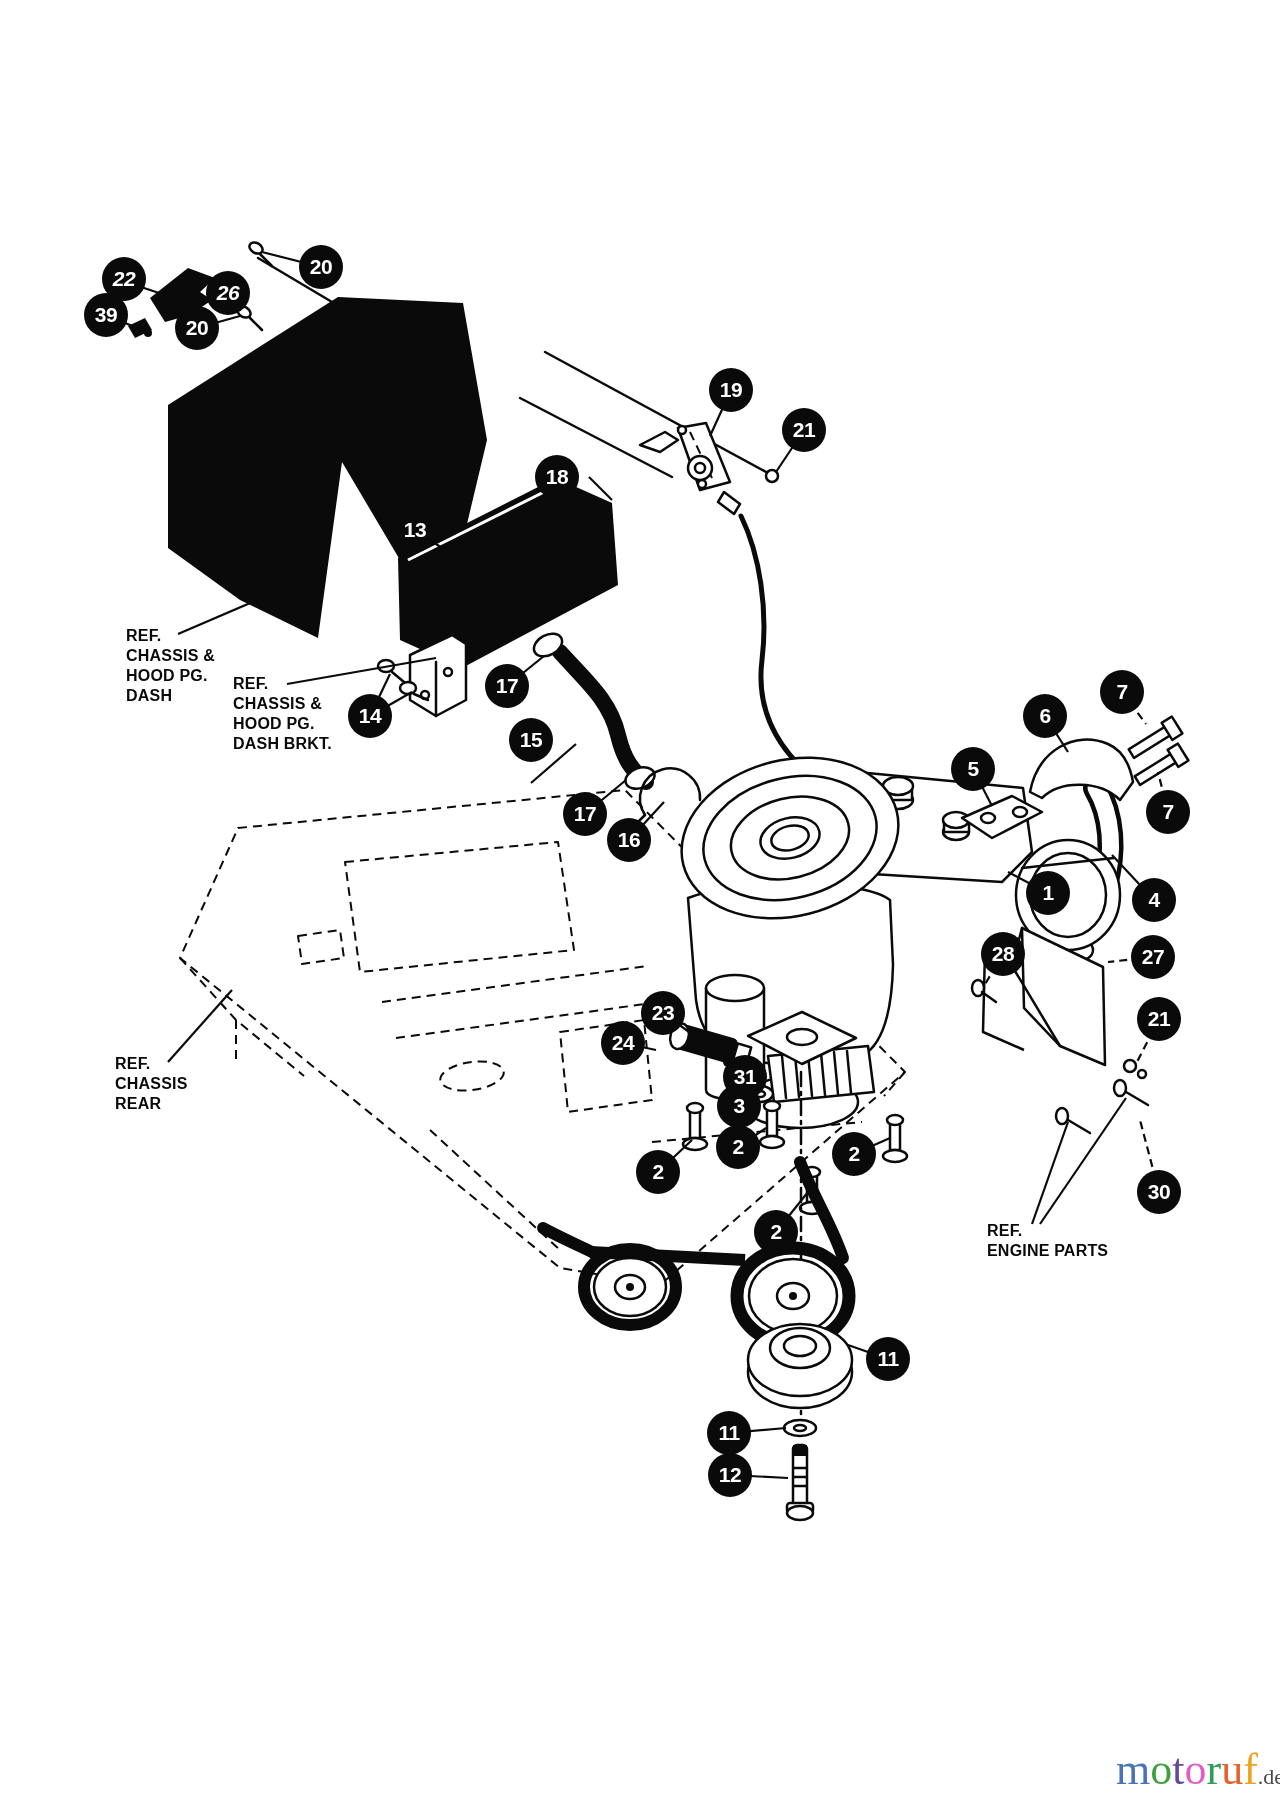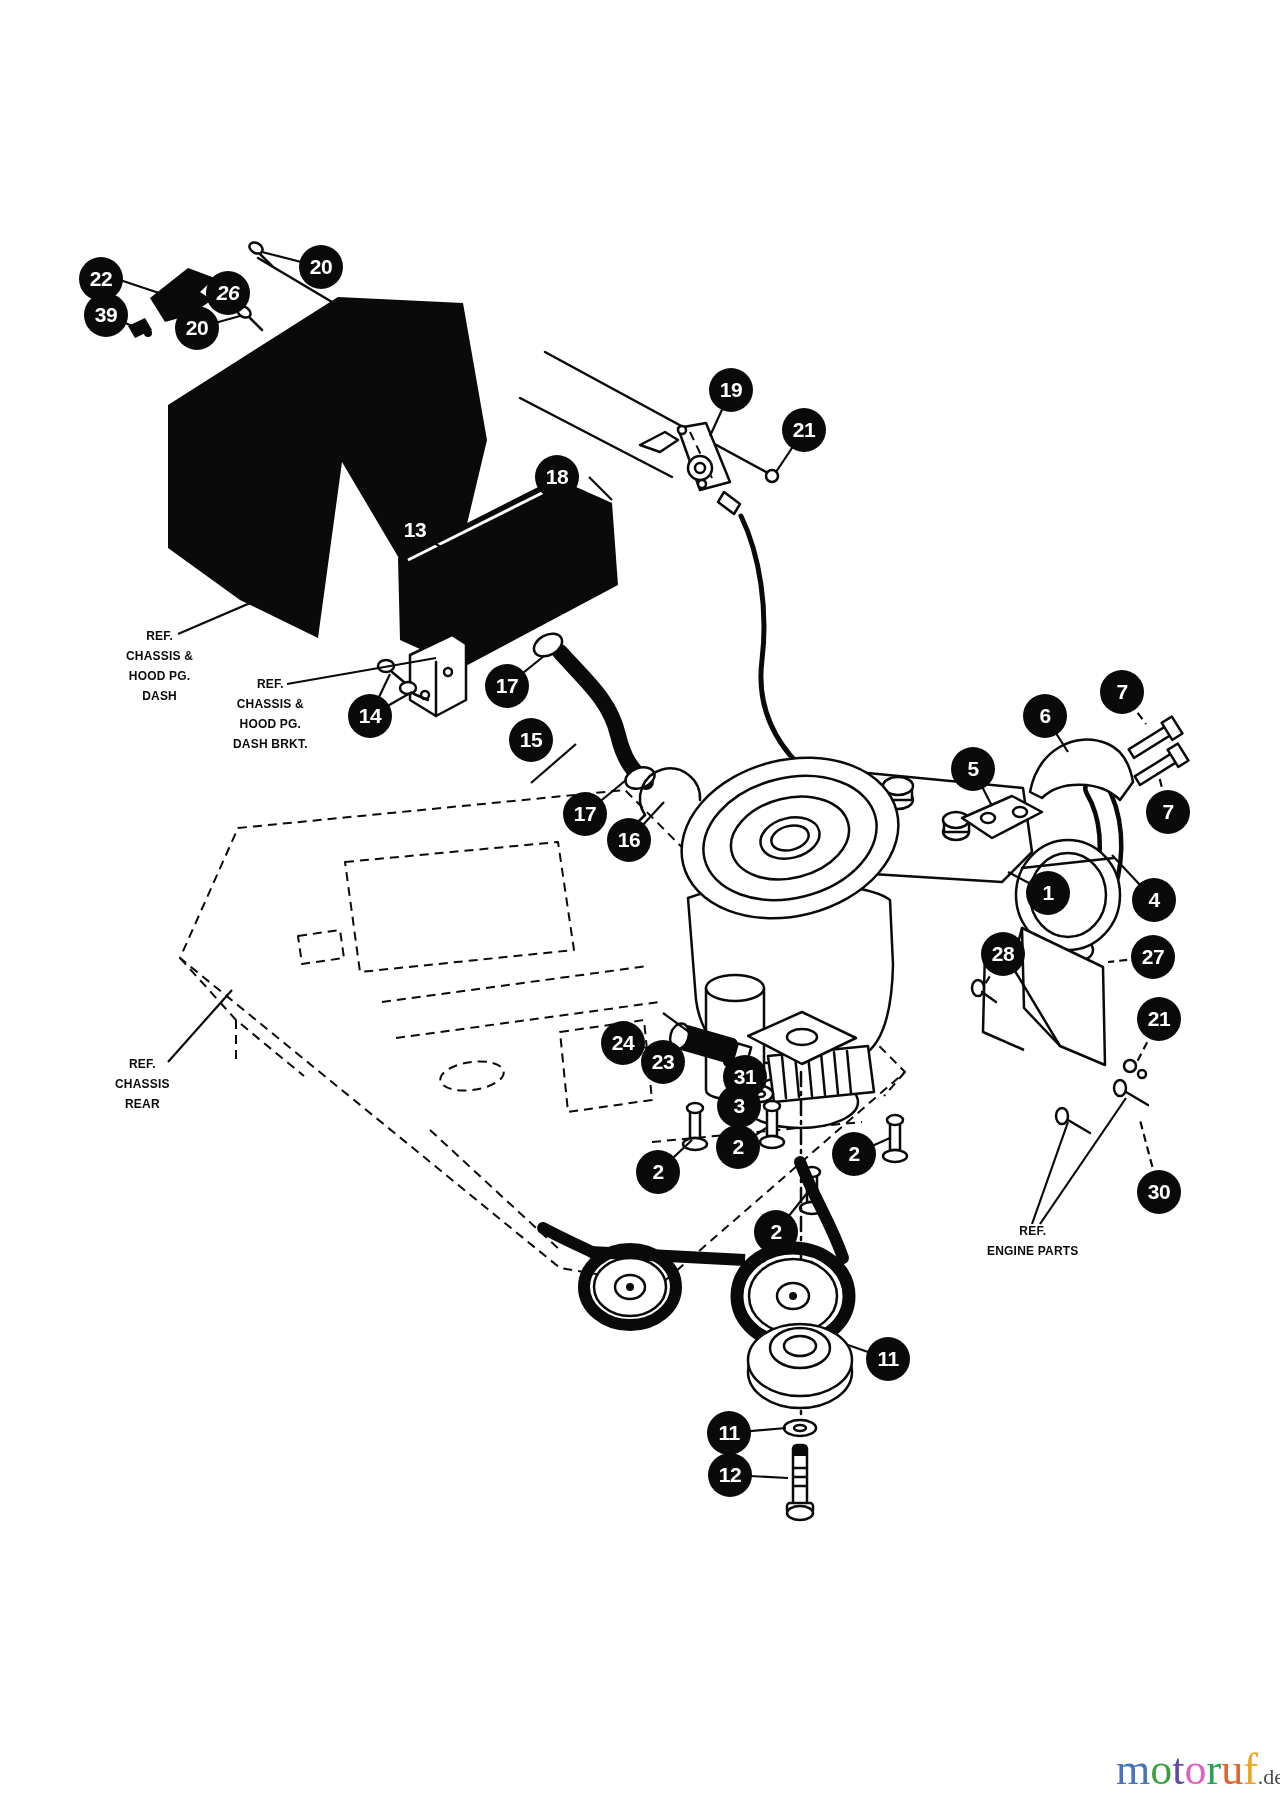--- a/index.html
+++ b/index.html
@@ -8,22 +8,22 @@
   #art{position:absolute;left:0;top:0;}
   .ln{fill:none;stroke:#0a0a0a;stroke-width:2.5;stroke-linecap:round;stroke-linejoin:round;}
   .wh{fill:#ffffff;stroke:#0a0a0a;stroke-width:2.5;stroke-linejoin:round;}
   .bk{fill:#0a0a0a;stroke:none;}
   .dsh{fill:none;stroke:#0a0a0a;stroke-width:2;stroke-dasharray:9 6;stroke-linejoin:round;}
   .leader{stroke:#0a0a0a;stroke-width:2.2;}
   .leader.dashed{stroke-dasharray:8 5;}
   .callout{position:absolute;width:44px;height:44px;border-radius:50%;background:#0a0a0a;
            color:#fff;font-weight:bold;font-size:21px;display:flex;align-items:center;
            justify-content:center;transform:translate(-50%,-50%);letter-spacing:-0.5px;}
-  .ref-label{position:absolute;font-weight:bold;font-size:12px;line-height:20px;
-             color:#0a0a0a;white-space:pre-line;letter-spacing:0.2px;text-align:center;}
+  .ref-label{position:absolute;font-weight:bold;font-size:16px;line-height:20px;
+             color:#0a0a0a;white-space:pre-line;letter-spacing:0.2px;}
   #watermark{position:absolute;left:1116px;top:1748px;font-family:"Liberation Serif",serif;
              font-size:44px;line-height:44px;}
   #watermark .suffix{font-size:22px;}
 </style>
 </head>
 <body>
 
 <div id="stage">
   <svg id="art" width="1280" height="1800" viewBox="0 0 1280 1800">
 
@@ -257,21 +257,21 @@
         <line x1="730" y1="1475" x2="788" y2="1478" class="leader"></line>
         <line x1="178" y1="634" x2="262" y2="598" class="leader"></line>
         <line x1="287" y1="684" x2="436" y2="658" class="leader"></line>
         <line x1="168" y1="1062" x2="232" y2="990" class="leader"></line>
         <line x1="1032" y1="1224" x2="1068" y2="1122" class="leader"></line>
         <line x1="1040" y1="1224" x2="1126" y2="1098" class="leader"></line>
       </g>
   </svg>
 
   <div id="watermark"><span style="color: rgb(74, 116, 184);">m</span><span style="color: rgb(63, 160, 63);">o</span><span style="color: rgb(95, 74, 158);">t</span><span style="color: rgb(224, 95, 192);">o</span><span style="color: rgb(47, 158, 85);">r</span><span style="color: rgb(226, 100, 45);">u</span><span style="color: rgb(237, 163, 33);">f</span><span class="suffix" style="color: rgb(74, 74, 74);">.de</span></div>
-<div class="callout" style="left: 101px; top: 279px;">22</div>
+<div class="callout" style="left: 124px; top: 279px; font-style: italic;">22</div>
     <div class="callout" style="left: 228px; top: 293px; font-style: italic;">26</div>
     <div class="callout" style="left: 106px; top: 315px;">39</div>
     <div class="callout" style="left: 321px; top: 267px;">20</div>
     <div class="callout" style="left: 197px; top: 328px;">20</div>
     <div class="callout" style="left: 731px; top: 390px;">19</div>
     <div class="callout" style="left: 804px; top: 430px;">21</div>
     <div class="callout" style="left: 557px; top: 477px; text-align: center;">18</div>
     <div class="callout" style="left: 415px; top: 530px;">13</div>
     <div class="callout" style="left: 507px; top: 686px;">17</div>
     <div class="callout" style="left: 370px; top: 716px;">14</div>
@@ -280,21 +280,21 @@
     <div class="callout" style="left: 629px; top: 840px;">16</div>
     <div class="callout" style="left: 973px; top: 769px;">5</div>
     <div class="callout" style="left: 1045px; top: 716px;">6</div>
     <div class="callout" style="left: 1122px; top: 692px;">7</div>
     <div class="callout" style="left: 1168px; top: 812px;">7</div>
     <div class="callout" style="left: 1048px; top: 893px;">1</div>
     <div class="callout" style="left: 1154px; top: 900px;">4</div>
     <div class="callout" style="left: 1003px; top: 954px;">28</div>
     <div class="callout" style="left: 1153px; top: 957px;">27</div>
     <div class="callout" style="left: 1159px; top: 1019px;">21</div>
-    <div class="callout" style="left: 663px; top: 1062px;">23</div>
+    <div class="callout" style="left: 663px; top: 1013px;">23</div>
     <div class="callout" style="left: 623px; top: 1043px;">24</div>
     <div class="callout" style="left: 745px; top: 1077px;">31</div>
     <div class="callout" style="left: 739px; top: 1106px;">3</div>
     <div class="callout" style="left: 738px; top: 1147px;">2</div>
     <div class="callout" style="left: 658px; top: 1172px;">2</div>
     <div class="callout" style="left: 854px; top: 1154px;">2</div>
     <div class="callout" style="left: 776px; top: 1232px;">2</div>
     <div class="callout" style="left: 1159px; top: 1192px;">30</div>
     <div class="callout" style="left: 888px; top: 1359px;">11</div>
     <div class="callout" style="left: 729px; top: 1433px;">11</div>

